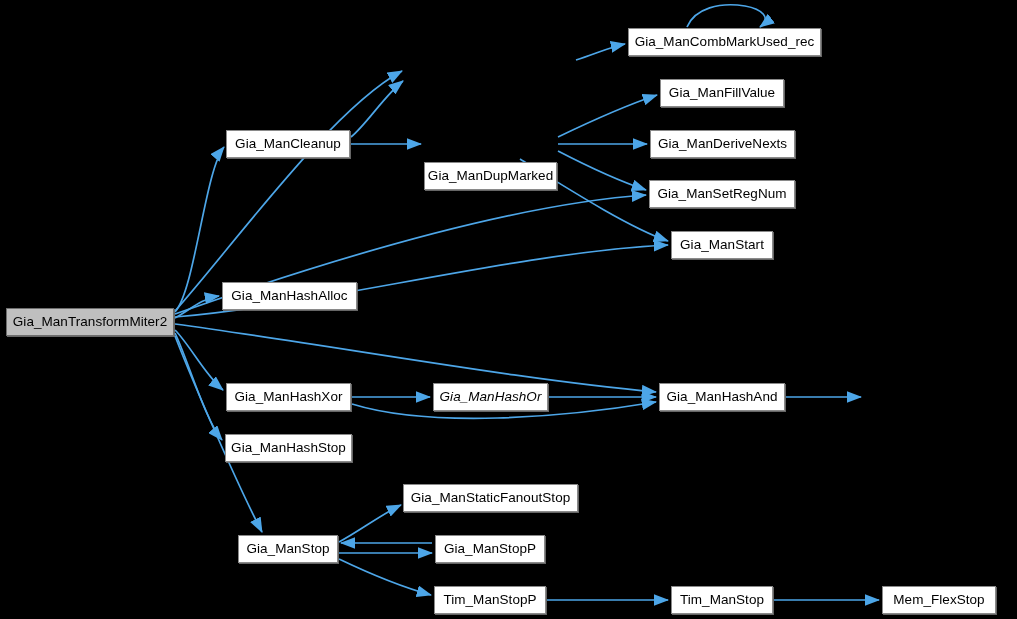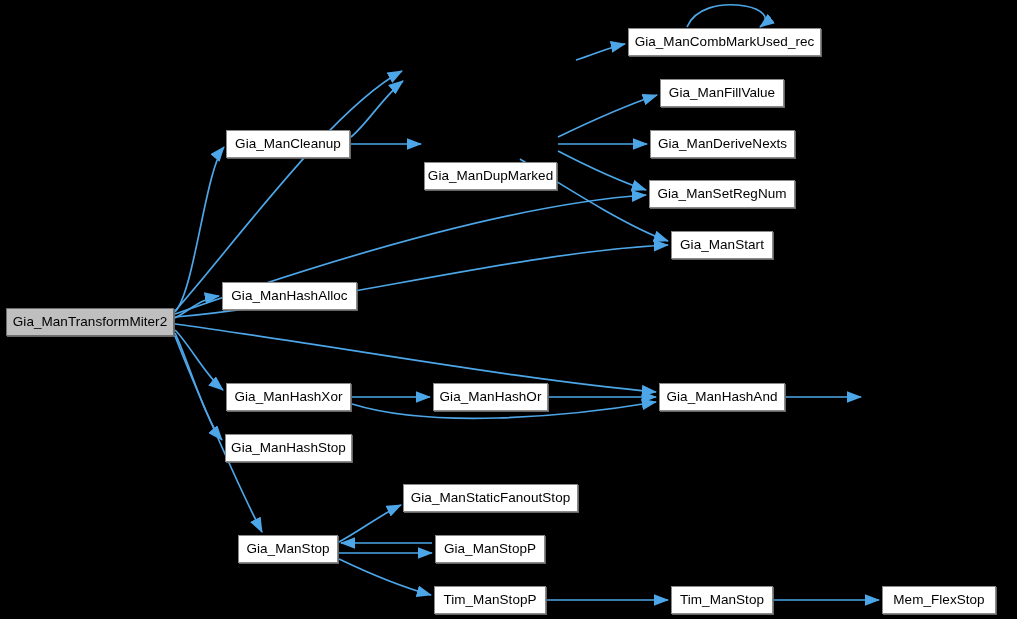--- a/index.html
+++ b/index.html
@@ -121,21 +121,21 @@
       </div>
       <div class="gnode" style="left: 671px; top: 231px; width: 102px; height: 28px;">
         <span class="gnode-label">Gia_ManStart</span>
       </div>
       <div class="gnode" style="left: 222px; top: 282px; width: 135px; height: 28px;">
         <span class="gnode-label">Gia_ManHashAlloc</span>
       </div>
       <div class="gnode" style="left: 226px; top: 383px; width: 125px; height: 28px;">
         <span class="gnode-label">Gia_ManHashXor</span>
       </div>
-      <div class="gnode" style="left: 433px; top: 383px; width: 115px; height: 28px;">
+      <div class="gnode" style="left: 433px; top: 383px; width: 115px; height: 28px; font-style: italic;">
         <span class="gnode-label">Gia_ManHashOr</span>
       </div>
       <div class="gnode" style="left: 659px; top: 383px; width: 126px; height: 28px;">
         <span class="gnode-label">Gia_ManHashAnd</span>
       </div>
       <div class="gnode" style="left: 225px; top: 434px; width: 127px; height: 28px;">
         <span class="gnode-label">Gia_ManHashStop</span>
       </div>
       <div class="gnode" style="left: 403px; top: 484px; width: 175px; height: 28px;">
         <span class="gnode-label">Gia_ManStaticFanoutStop</span>

